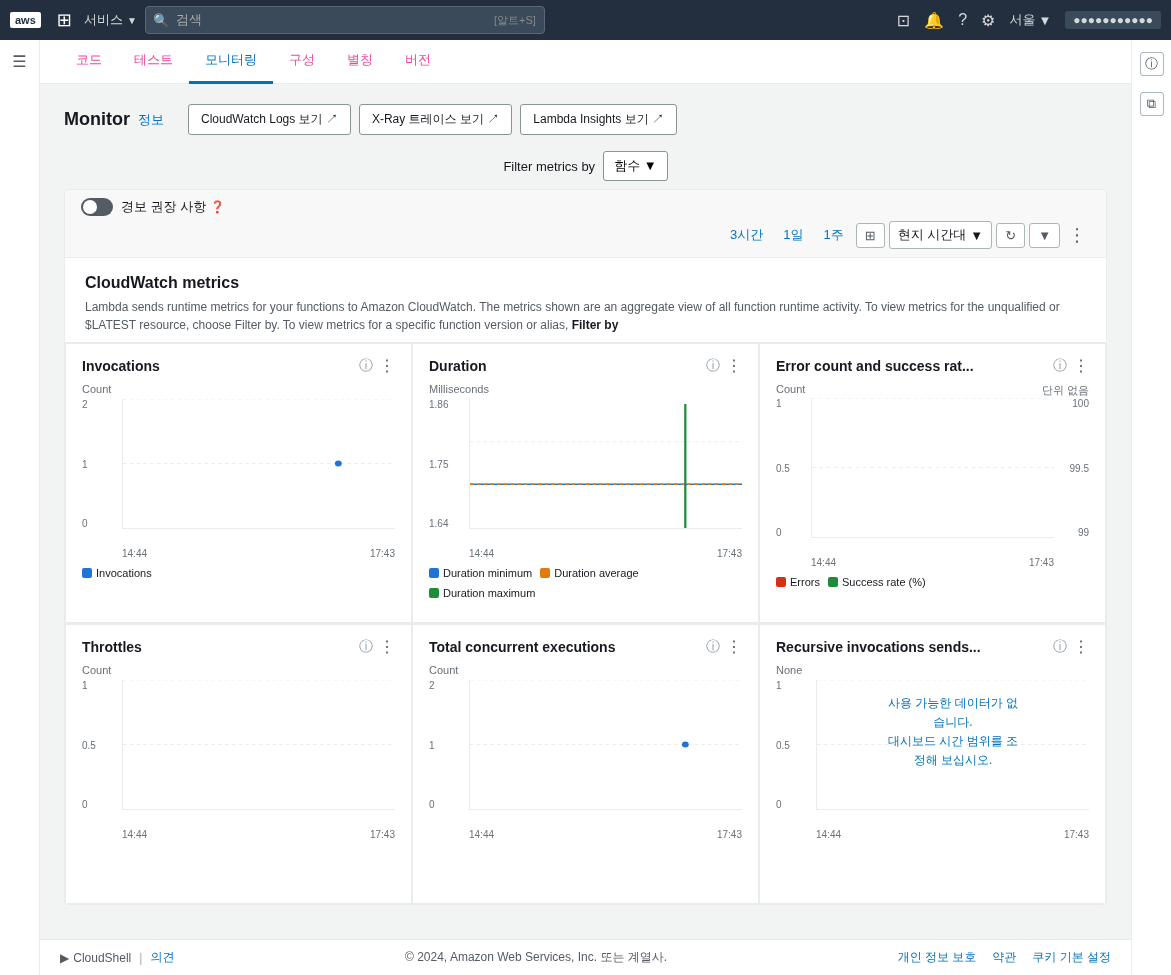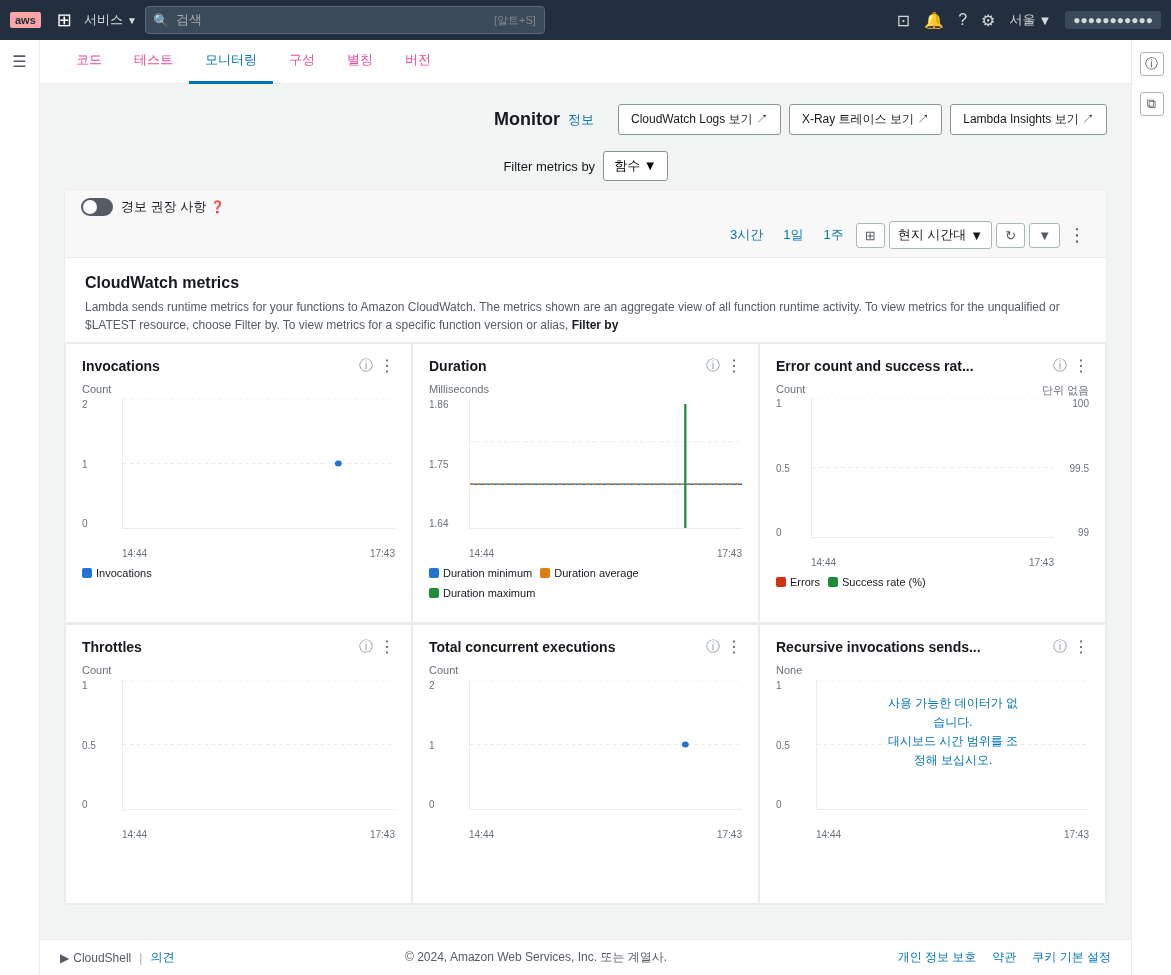--- a/index.html
+++ b/index.html
@@ -9,21 +9,21 @@
     .top-nav {
       background: #232f3e;
       height: 40px;
       display: flex;
       align-items: center;
       padding: 0 10px;
       gap: 8px;
       color: white;
     }
     .aws-logo {
-      background: #fca5a5;
+      background: #ffffff;
       color: #232f3e;
       font-weight: bold;
       font-size: 11px;
       padding: 2px 5px;
       border-radius: 2px;
       margin-right: 4px;
     }
     .nav-services {
       color: #d5d9d9;
       font-size: 13px;
@@ -135,21 +135,21 @@
       flex: 1;
       overflow-y: auto;
       padding: 20px 24px;
       background: #f2f3f3;
     }
 
     
     .monitor-header {
       display: flex;
       align-items: center;
-      justify-content: flex-end;
+      justify-content: flex-start;
       margin-bottom: 16px;
     }
     .monitor-title {
       display: flex;
       align-items: center;
       gap: 8px;
     }
     .monitor-title h1 {
       font-size: 18px;
       font-weight: 600;

